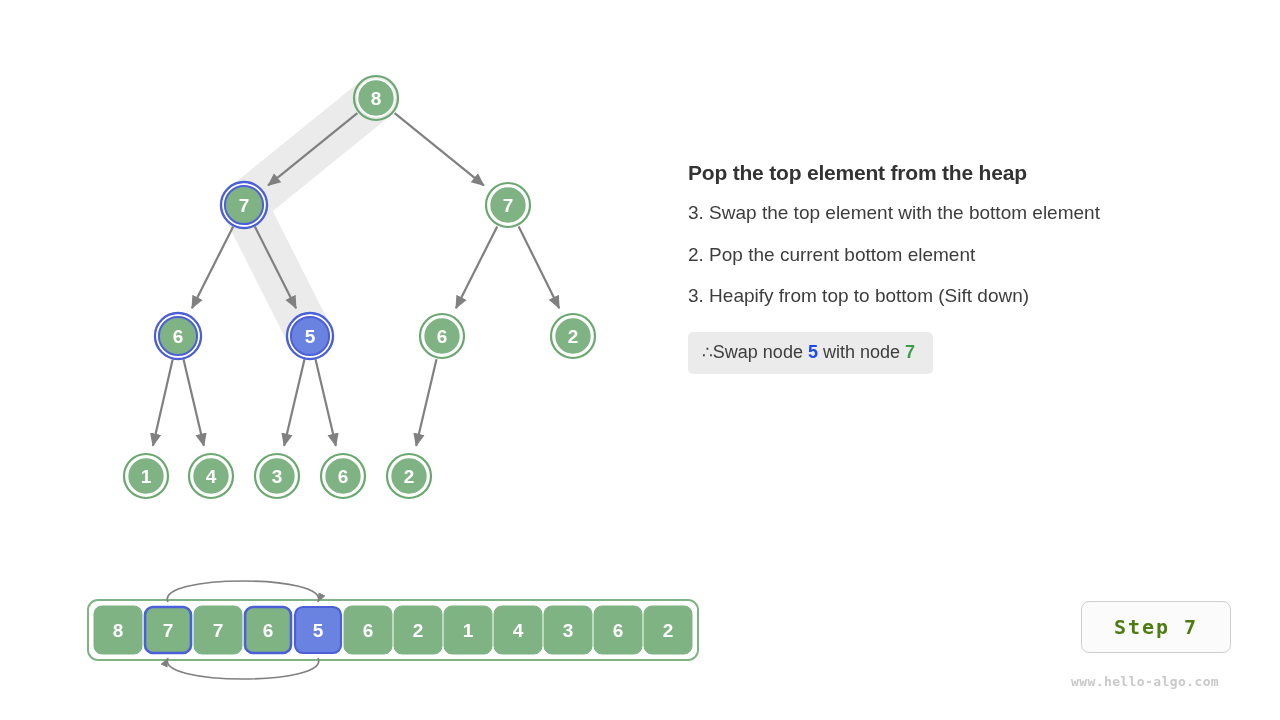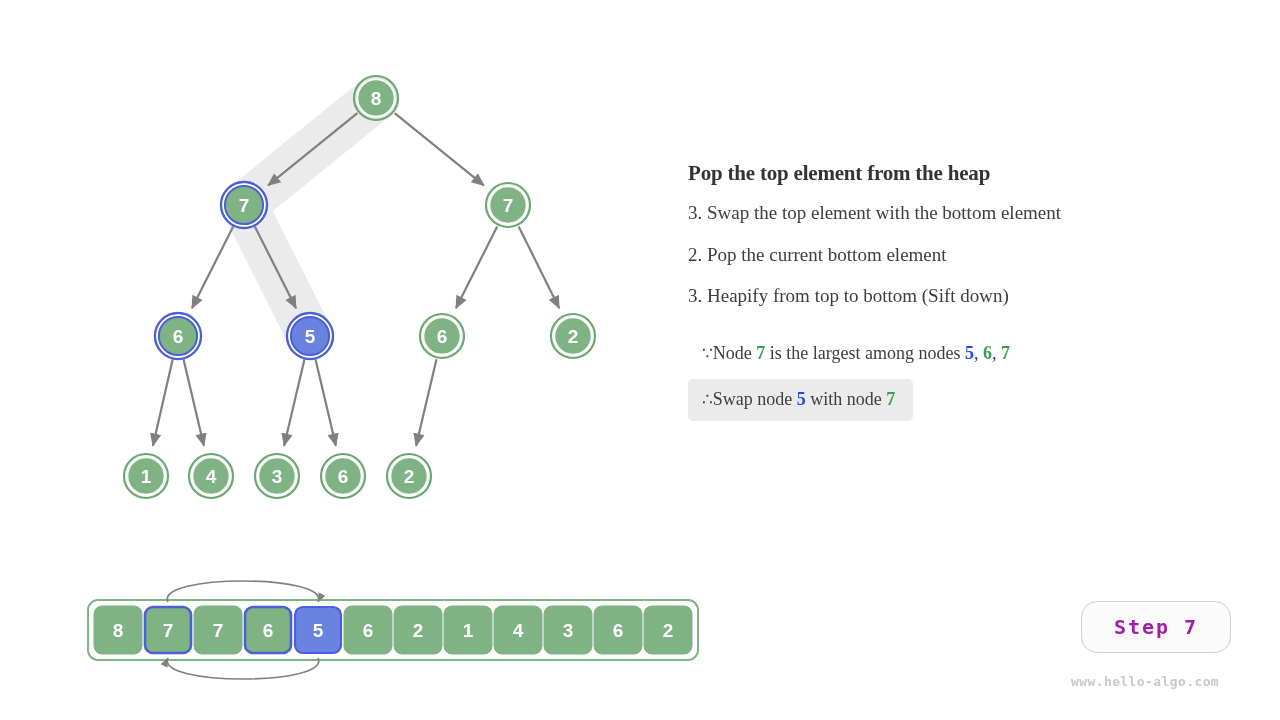--- a/index.html
+++ b/index.html
@@ -42,21 +42,20 @@
     text-anchor: middle;
     dominant-baseline: central;
   }
 
   
   #explain-panel {
     position: absolute;
     left: 688px;
     top: 160px;
     width: 560px;
-    font-family: Liberation Serif, serif;
   }
   #explain-title {
     font-size: 21px;
     font-weight: bold;
     color: #333333;
     letter-spacing: -0.2px;
     margin: 0 0 12px 0;
     line-height: 1.25;
   }
   .explain-step {
@@ -87,29 +86,29 @@
 
   
   #step-badge {
     position: absolute;
     left: 1081px;
     top: 601px;
     width: 150px;
     height: 52px;
     box-sizing: border-box;
     border: 1px solid #cfcfcf;
-    border-radius: 16px;
+    border-radius: 8px;
     background: #fbfbfb;
     display: flex;
     align-items: center;
     justify-content: center;
     font-family: "DejaVu Sans Mono", monospace;
     font-size: 20px;
     font-weight: bold;
-    color: #a21caf;
+    color: #4d7c0f;
     letter-spacing: 2px;
   }
 
   
   #watermark {
     position: absolute;
     left: 1071px;
     top: 674px;
     font-family: "DejaVu Sans Mono", monospace;
     font-size: 13px;
@@ -271,25 +270,20 @@
 </svg>
 
 <div id="explain-panel">
 
   <h1 id="explain-title">Pop the top element from the heap</h1>
 
   <p class="explain-step">3. Swap the top element with the bottom element</p>
   <p class="explain-step">2. Pop the current bottom element</p>
   <p class="explain-step">3. Heapify from top to bottom (Sift down)</p>
 
-  <div>
-    <div class="explain-sub">
-      <span class="sym">∵</span><span>Node </span><span class="num-green">7</span><span> is the largest among nodes </span><span class="num-blue">5</span><span>, </span><span class="num-green">6</span><span>, </span><span class="num-green">7</span>
-    </div>
-  </div>
 
   <div>
     <div class="explain-sub boxed">
       <span class="sym">∴</span><span>Swap node </span><span class="num-blue">5</span><span> with node </span><span class="num-green">7</span>
     </div>
   </div>
 
 </div>
 
 <div id="step-badge">Step 7</div>

